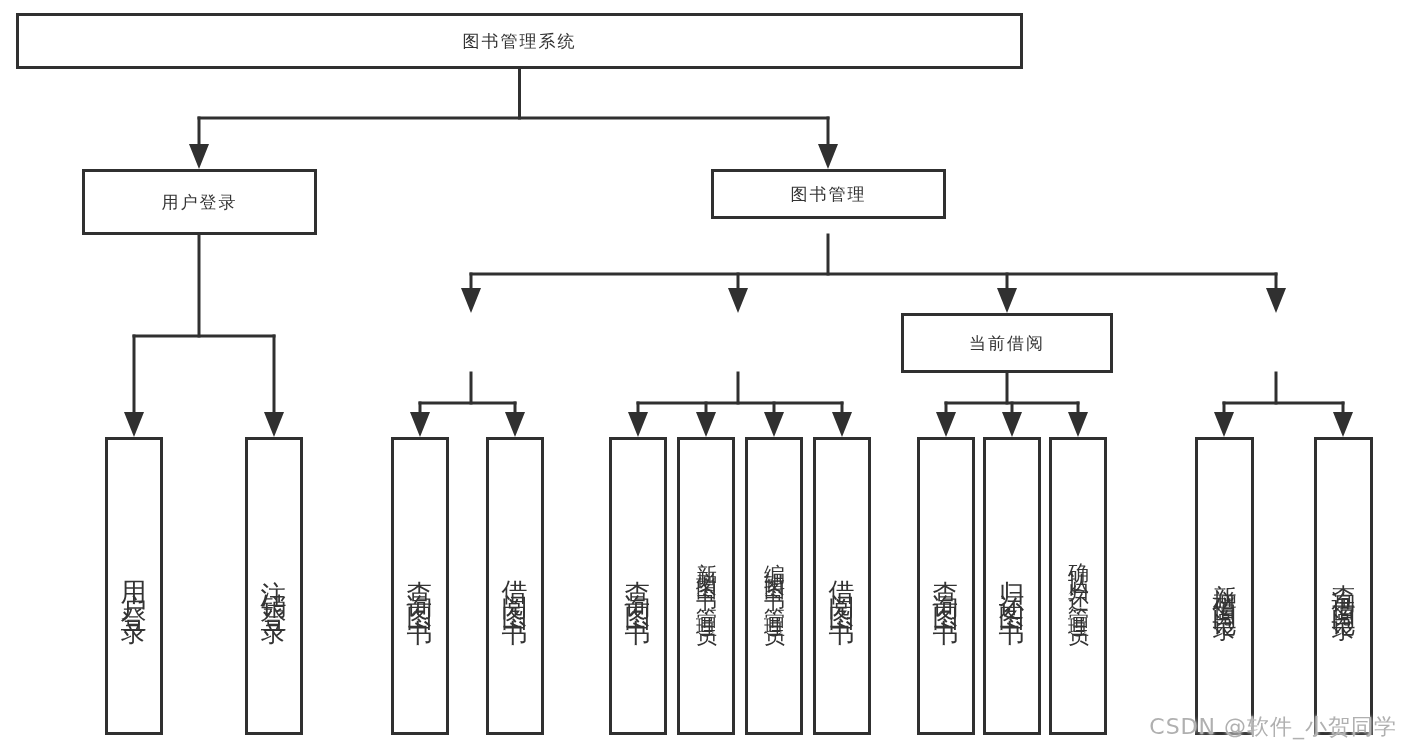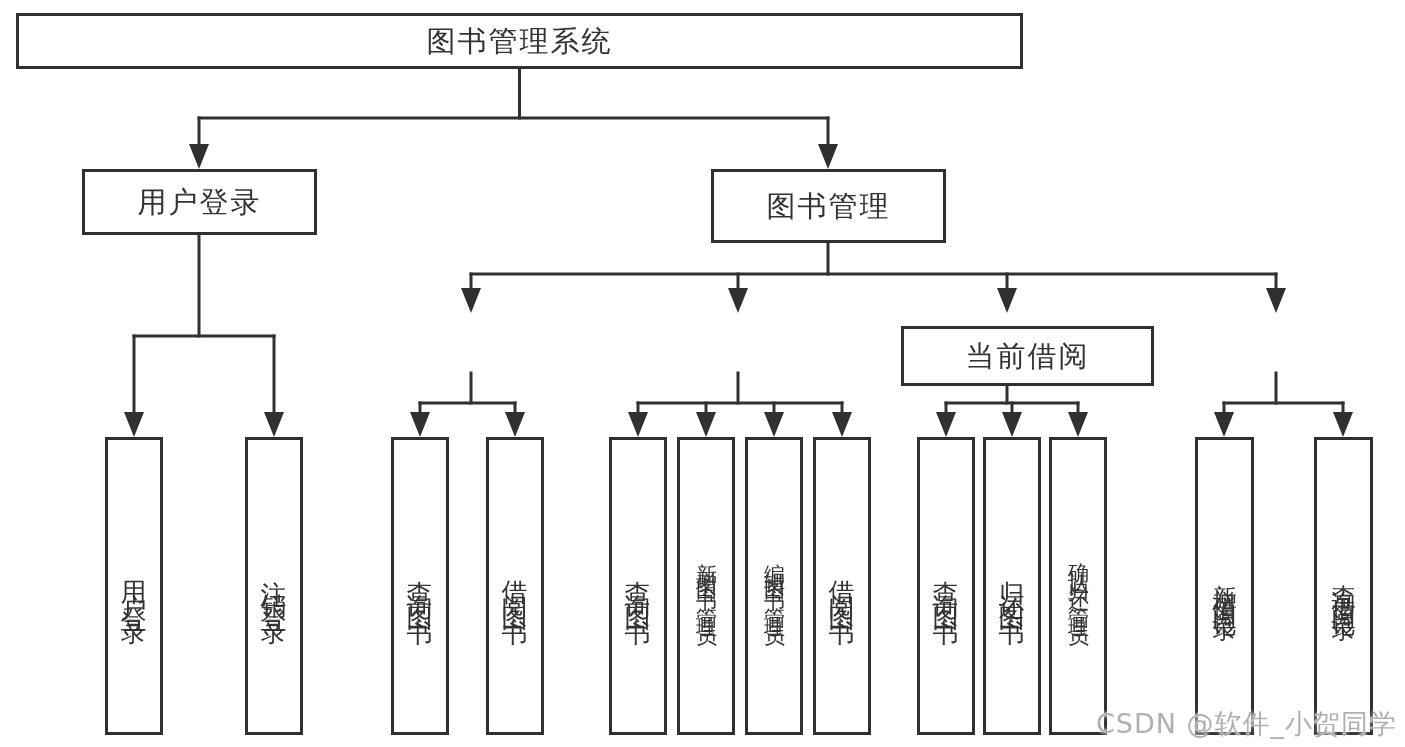--- a/index.html
+++ b/index.html
@@ -21,21 +21,21 @@
     box-sizing: border-box;
     border: 3px solid #303030;
     background: #ffffff;
     display: flex;
     align-items: center;
     justify-content: center;
     color: #333333;
     z-index: 2;
   }
   .node .h {
-    font-size: 29px;
+    font-size: 17px;
     letter-spacing: 2px;
     white-space: nowrap;
     line-height: 1;
   }
   .leaf .v {
     writing-mode: vertical-rl;
     text-orientation: mixed;
     line-height: 1;
     white-space: nowrap;
     font-size: 26px;
@@ -47,21 +47,21 @@
   }
   .leaf .v.long {
     font-size: 21px;
     letter-spacing: 9px;
   }
   .watermark {
     position: absolute;
     right: 8px;
     bottom: 5px;
     z-index: 5;
-    font-size: 27px;
+    font-size: 22px;
     letter-spacing: 1px;
     color: #b0b0b0;
     text-shadow: 0 0 2px #ffffff, 0 0 4px #ffffff;
     white-space: nowrap;
   }
 </style>
 </head>
 <body>
 
 <div class="canvas">
@@ -132,25 +132,25 @@
     </g>
   </svg>
 
   <div class="node" style="left:16px;top:13px;width:1007px;height:56px">
     <span class="h">图书管理系统</span>
   </div>
 
   <div class="node" style="left:82px;top:169px;width:235px;height:66px">
     <span class="h">用户登录</span>
   </div>
-  <div class="node" style="left:711px;top:169px;width:235px;height:74px">
+  <div class="node" style="left:711px;top:169px;width:235px;height:50px">
     <span class="h">图书管理</span>
   </div>
 
-  <div class="node" style="left:901px;top:326px;width:253px;height:60px">
+  <div class="node" style="left:901px;top:313px;width:212px;height:60px">
     <span class="h">当前借阅</span>
   </div>
 
   <div class="node leaf" style="left:105px;top:437px;width:58px;height:298px">
     <span class="v">用户登录</span>
   </div>
   <div class="node leaf" style="left:245px;top:437px;width:58px;height:298px">
     <span class="v">注销登录</span>
   </div>
 

